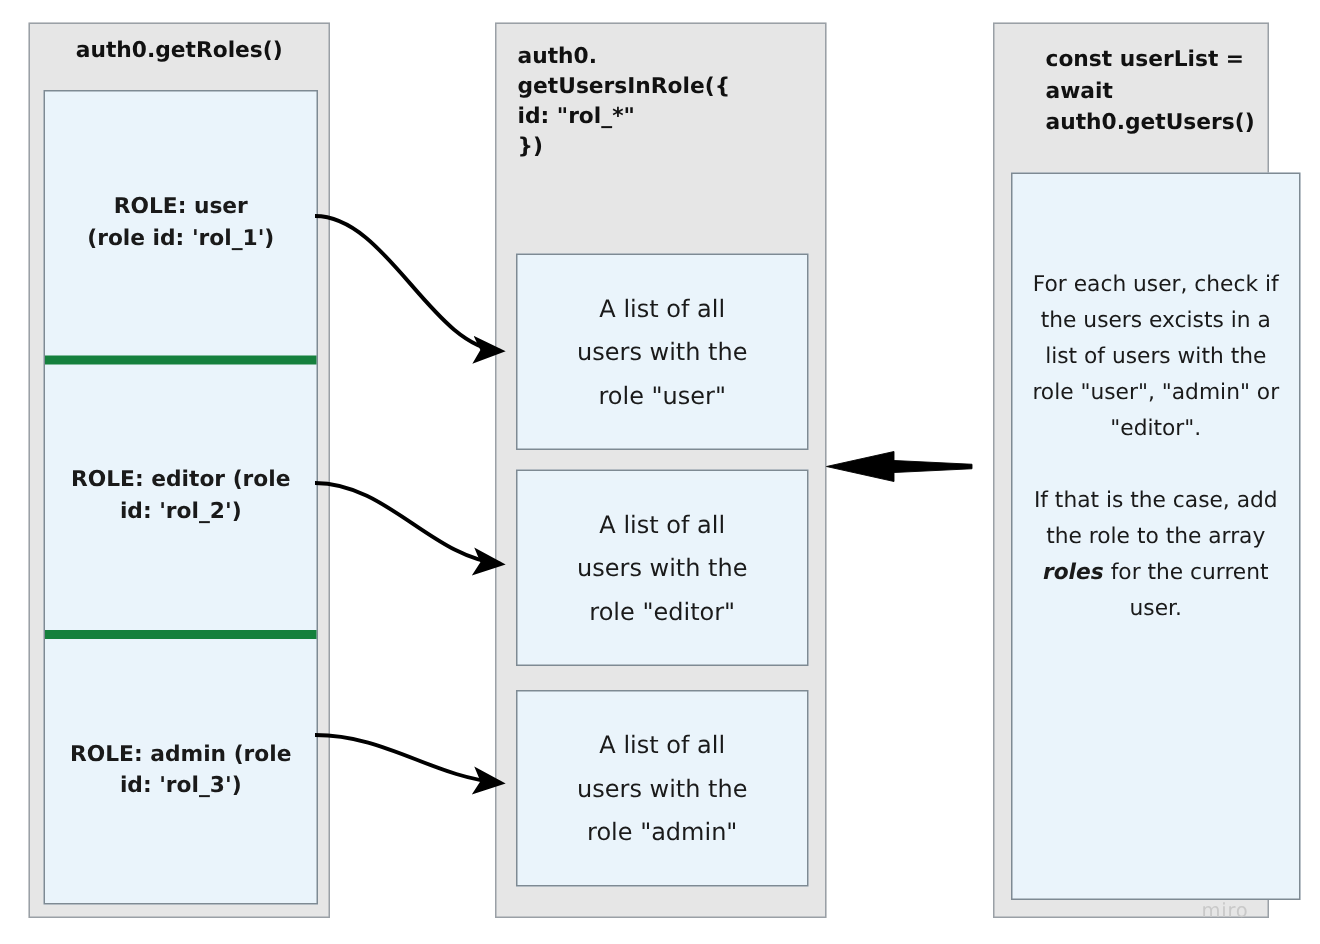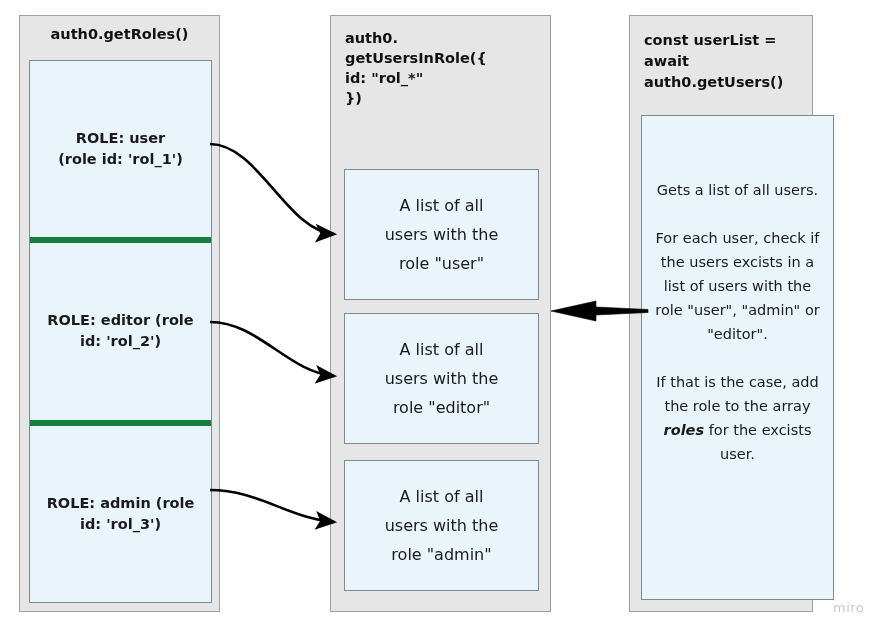--- a/index.html
+++ b/index.html
@@ -104,24 +104,25 @@
     line-height: 29px;
     padding: 0 6px;
     white-space: pre-line;
   }
   #mid-box-user   { top: 153px; }
   #mid-box-editor { top: 297px; }
   #mid-box-admin  { top: 444px; }
 
   
   #col-getusers {
-    left: 629px;
+    left: 662px;
     top: 15px;
     width: 184px;
     height: 597px;
+    padding-left: 20px;
   }
   #col-getusers .column-title {
     margin: 14px 0 0 14px;
     text-align: left;
     line-height: 21px;
   }
   .right-note {
     position: absolute;
     left: 11px;
     top: 99px;
@@ -147,21 +148,21 @@
     left: 0;
     top: 0;
     width: 880px;
     height: 629px;
     pointer-events: none;
   }
 
   
   #watermark {
     position: absolute;
-    left: 833px;
+    left: 801px;
     top: 600px;
     font-size: 13px;
     letter-spacing: .5px;
     color: #c9c9c9;
     font-family: "DejaVu Sans", "Liberation Sans", sans-serif;
   }
 </style>
 </head>
 <body>
 
@@ -195,23 +196,22 @@
     <div class="mid-box" id="mid-box-admin">A list of all
 users with the
 role "admin"</div>
   </div>
 
   <div class="column" id="col-getusers">
     <div class="column-title">const userList = await
 auth0.getUsers()</div>
 
     <div class="right-note">
-      <p>Gets a list of all users.</p>
       <p>For each user, check if the users excists in a list of users with the role "user", "admin" or "editor".</p>
-      <p><span>If that is the case, add the role to the array </span><b>roles</b><span> for the excists user.</span></p>
+      <p><span>If that is the case, add the role to the array </span><b>roles</b><span> for the current user.</span></p>
     </div>
   </div>
 
   <svg id="arrows" viewBox="0 0 880 629">
     <defs>
       <marker id="thin-head" markerWidth="9" markerHeight="9" refX="7.2" refY="4" orient="auto" markerUnits="strokeWidth">
         <path d="M0,0.4 L8.4,4 L0,7.6 L1.9,4 Z" fill="#000000"></path>
       </marker>
     </defs>
 

